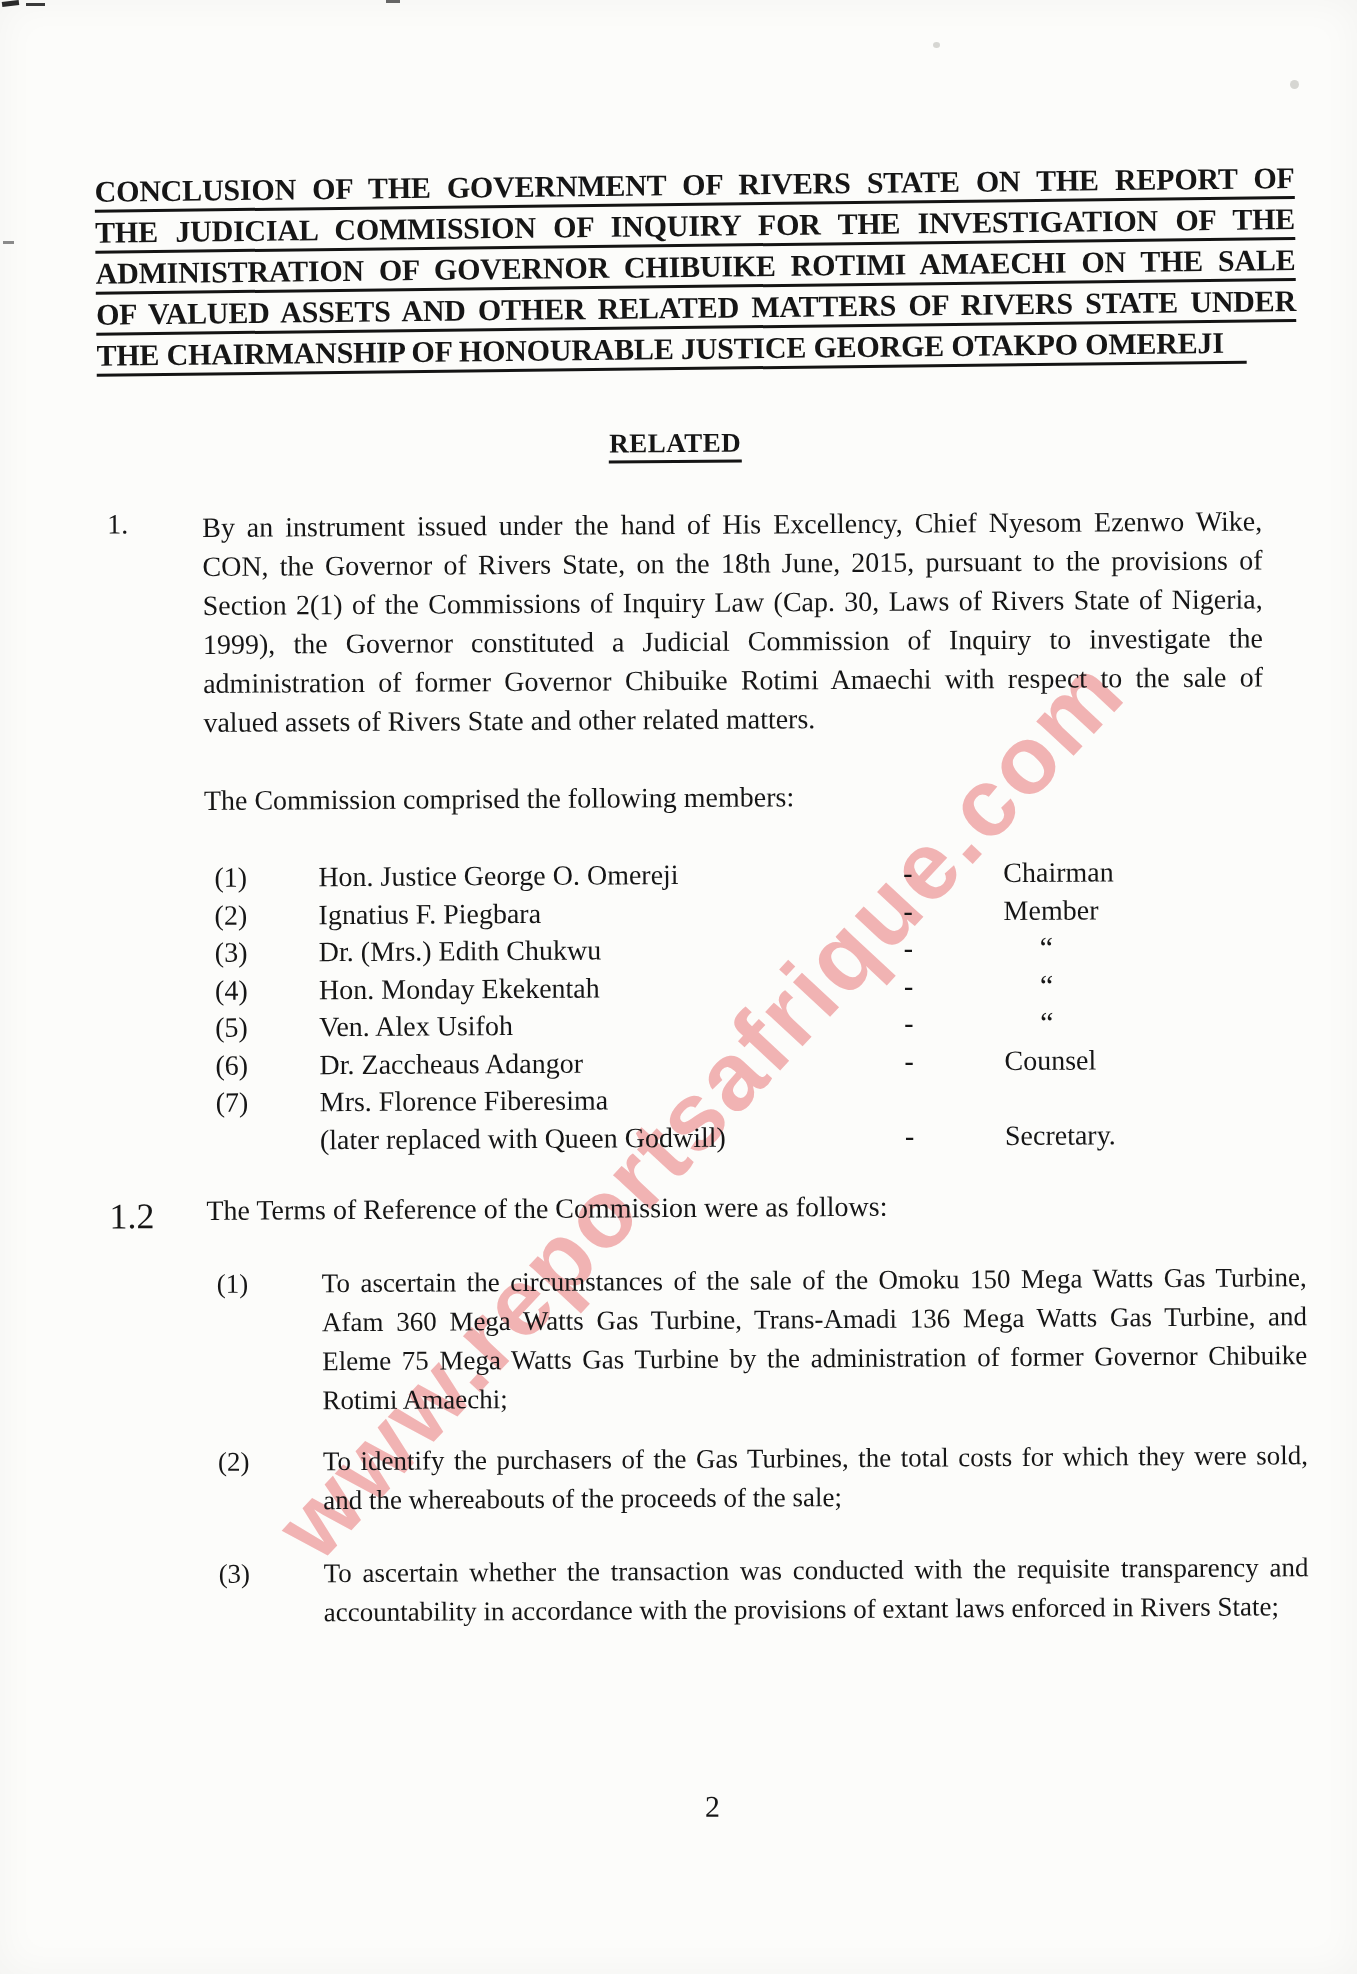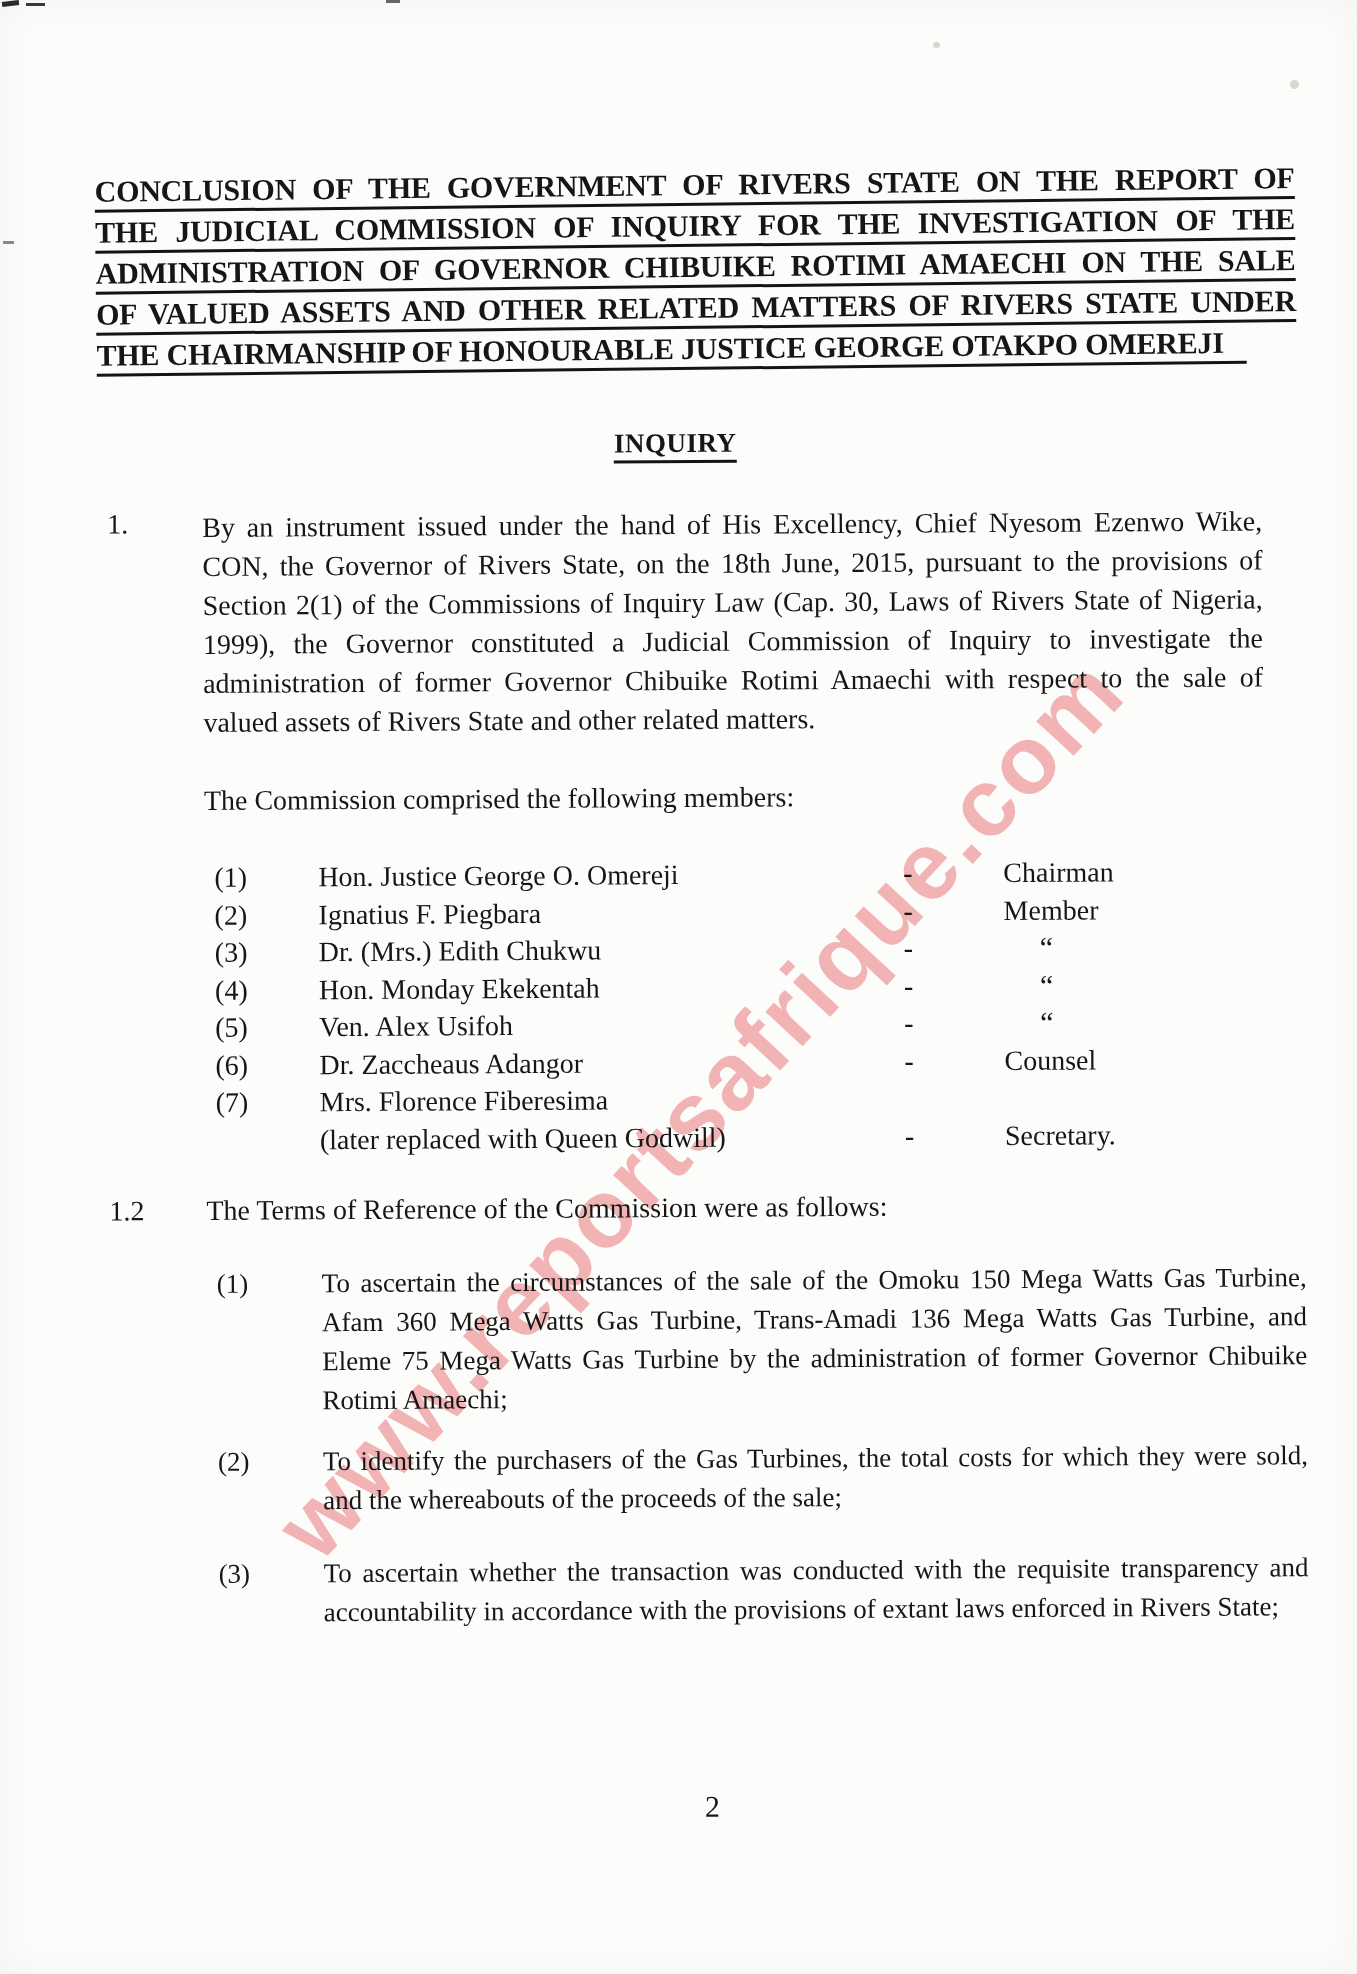--- a/index.html
+++ b/index.html
@@ -37,21 +37,21 @@
   .members-intro { position:absolute; left:205px; top:782px; font-size:28px; }
 
   .members { position:absolute; left:215px; top:856px; width:1095px; font-size:28px; line-height:37.5px; }
   .m-row { display:flex; }
   .m-num { width:104px; flex:none; }
   .m-name { width:585px; flex:none; }
   .m-dash { width:100px; flex:none; font-weight:bold; }
   .m-role { flex:1; }
   .m-role.q { padding-left:36px; font-size:30px; }
 
-  .sec12-num  { position:absolute; left:108px; top:1192px; font-size:28px; }
+  .sec12-num  { position:absolute; left:108px; top:1192px; font-size:36px; }
   .sec12-head { position:absolute; left:205px; top:1192px; font-size:28px; }
 
   .term { position:absolute; left:215px; display:flex; font-size:27px; line-height:39px; }
   .t-num  { width:105px; flex:none; }
   .t-text { width:985px; text-align:justify; }
   .term-1 { top:1262px; }
   .term-2 { top:1440px; }
   .term-3 { top:1552px; }
 
   .page-num { position:absolute; left:700px; top:1790px; font-size:30px; }
@@ -77,21 +77,21 @@
 
     <div class="title">
       <span class="title-line">CONCLUSION OF THE GOVERNMENT OF RIVERS STATE ON THE REPORT OF</span>
       <span class="title-line">THE JUDICIAL COMMISSION OF INQUIRY FOR THE INVESTIGATION OF THE</span>
       <span class="title-line">ADMINISTRATION OF GOVERNOR CHIBUIKE ROTIMI AMAECHI ON THE SALE</span>
       <span class="title-line">OF VALUED ASSETS AND OTHER RELATED MATTERS OF RIVERS STATE UNDER</span>
       <span class="title-line last">THE CHAIRMANSHIP OF HONOURABLE JUSTICE GEORGE OTAKPO OMEREJI</span>
     </div>
 
     <div class="preamble">
-      <span>INQUIRY</span>
+      <span>RELATED</span>
     </div>
 
     <div class="para-num">1.</div>
     <div class="para1 body-text">By an instrument issued under the hand of His Excellency, Chief Nyesom Ezenwo Wike, CON, the Governor of Rivers State, on the 18th June, 2015, pursuant to the provisions of Section 2(1) of the Commissions of Inquiry Law (Cap. 30, Laws of Rivers State of Nigeria, 1999), the Governor constituted a Judicial Commission of Inquiry to investigate the administration of former Governor Chibuike Rotimi Amaechi with respect to the sale of valued assets of Rivers State and other related matters.</div>
 
     <div class="members-intro">The Commission comprised the following members:</div>
 
     <div class="members">
       <div class="m-row">
         <span class="m-num">(1)</span>

